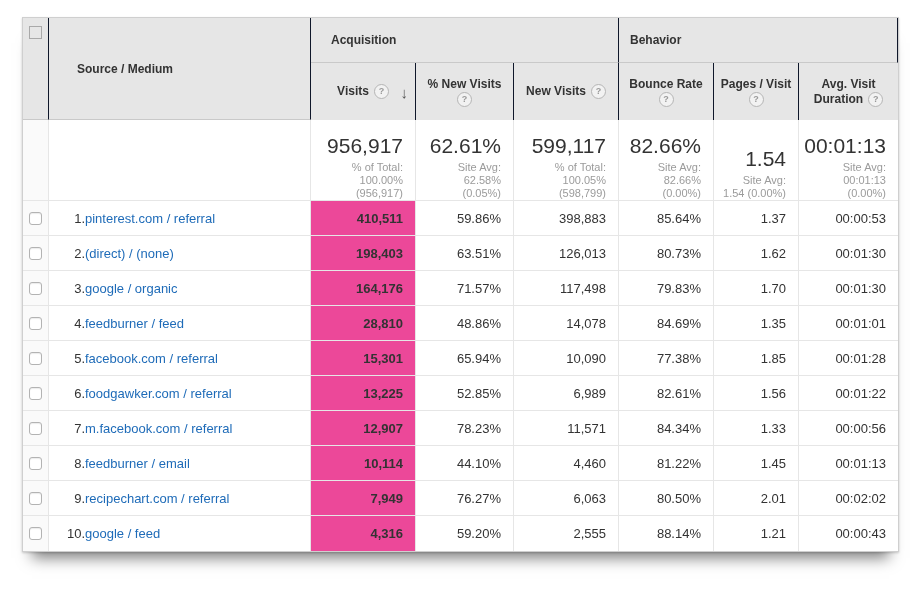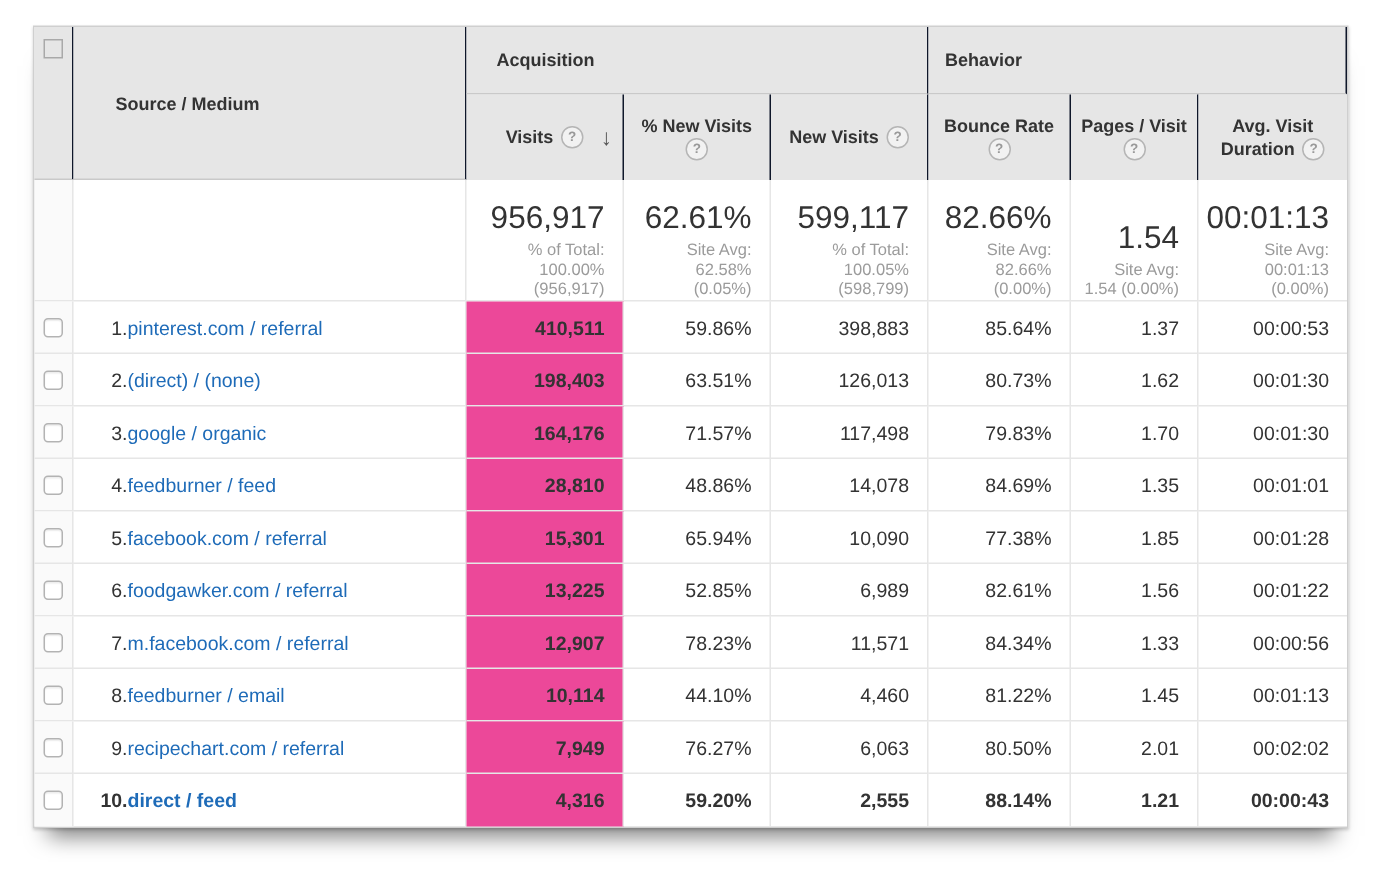--- a/index.html
+++ b/index.html
@@ -11,21 +11,21 @@
     grid-template-columns:26px 262px 105px 98px 105px 95px 85px 99px;
     grid-template-rows:45px 57px 81px repeat(10,35px);
     background:#fff;
     border:1px solid #cfcfcf;
     box-shadow:0 1px 2px rgba(0,0,0,0.18), 0 16px 14px -10px rgba(0,0,0,0.5);
   }
   .c{display:flex;align-items:center;box-sizing:border-box;
      border-right:1px solid #e6e6e6;border-bottom:1px solid #e6e6e6;
      font-size:13px;color:#333;overflow:hidden;}
   .c.lastcol{border-right:none;}
-  .c.lastrow{border-bottom:none;font-weight:bold;}
+  .c.lastrow{border-bottom:none;}
   
   .hd{background:#e6e6e6;border-right:1px solid #0f172a;border-bottom:1px solid #c9c9c9;
       font-weight:bold;font-size:12px;color:#333;}
   .hd.nob{border-bottom:none;}
   .group-acq{grid-column:3 / span 3;grid-row:1;padding-left:20px;}
   .group-beh{grid-column:6 / span 3;grid-row:1;padding-left:11px;}
   .check-hd{grid-column:1;grid-row:1 / span 2;align-items:flex-start;justify-content:center;padding-top:8px;}
   .source-hd{grid-column:2;grid-row:1 / span 2;padding-left:28px;}
   .colhd{grid-row:2;flex-direction:column;justify-content:center;text-align:center;position:relative;}
   .colhd .line{display:flex;align-items:center;justify-content:center;line-height:15px;}
@@ -280,21 +280,21 @@
     <div class="c num">6,063</div>
     <div class="c num">80.50%</div>
     <div class="c num">2.01</div>
     <div class="c num lastcol">00:02:02</div>
 
     <div class="c col-check lastrow">
         <span class="checkbox row"></span>
       </div>
     <div class="c lastrow">
         <span class="rank">10.</span>
-        <a class="srclink">direct / feed</a>
+        <a class="srclink">google / feed</a>
       </div>
     <div class="c num visits-col lastrow">4,316</div>
     <div class="c num lastrow">59.20%</div>
     <div class="c num lastrow">2,555</div>
     <div class="c num lastrow">88.14%</div>
     <div class="c num lastrow">1.21</div>
     <div class="c num lastcol lastrow">00:00:43</div>
 
   </div>
 </div>

